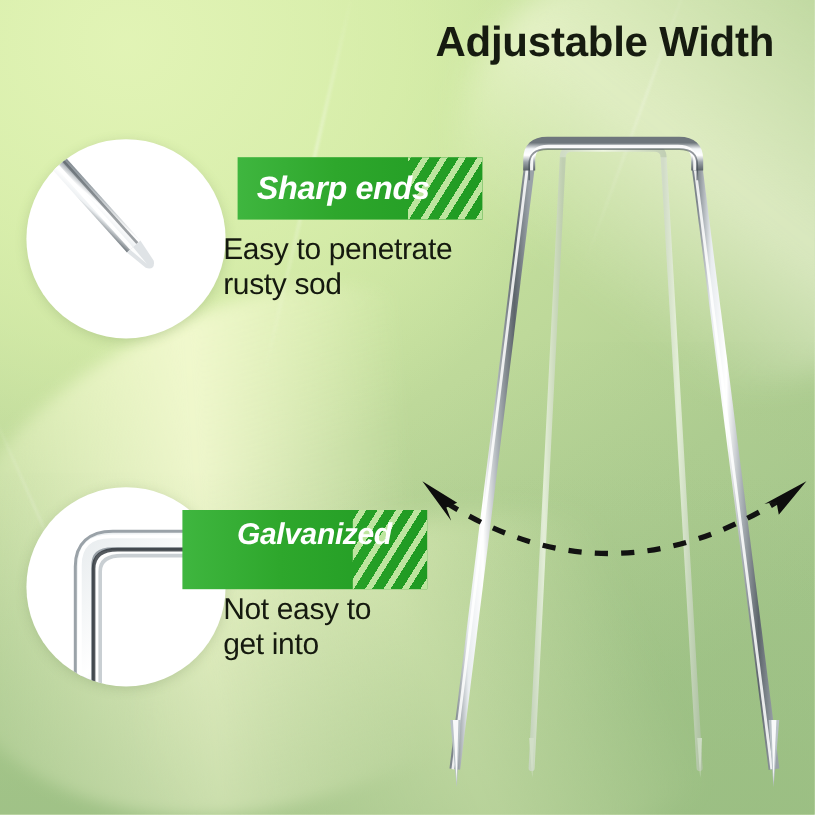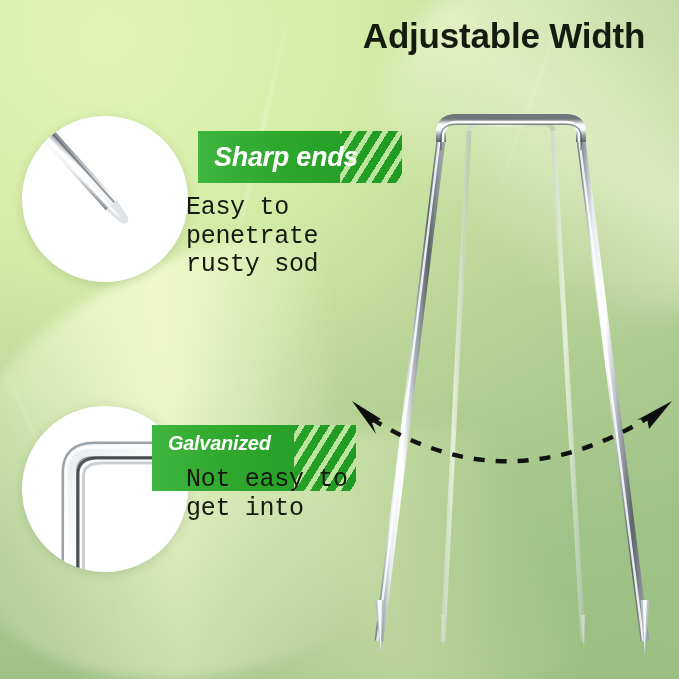--- a/index.html
+++ b/index.html
@@ -105,33 +105,33 @@
   .banner .txt{
     position:relative;z-index:2;
     color:#ffffff;
     font-weight:700;
     font-style:italic;
     line-height:1.0;
     letter-spacing:-.3px;
     padding-left:16px;
   }
   .banner-sharp .txt{font-size:27px;padding-top:13px;}
-  .banner-galv .txt{font-size:20px;padding-top:8px;text-align:left;}
+  .banner-galv .txt{font-size:25px;padding-top:8px;text-align:center;}
   .banner-galv .txt .l2{display:block;padding-left:54px;padding-top:4px;}
 
   
   .desc{
     position:absolute;
     font-size:25px;line-height:1.14;
     color:#15190f;
     font-weight:400;
     letter-spacing:-.3px;
   }
-  .desc-sharp{left:186px;top:194px;width:215px;font-family:Liberation Mono, monospace;}
-  .desc-galv{left:186px;top:466px;width:215px;font-family:Liberation Mono, monospace;}
+  .desc-sharp{left:186px;top:194px;width:215px;}
+  .desc-galv{left:186px;top:494px;width:215px;}
   .desc .line{display:block;}
 
   
   .staple-layer{position:absolute;inset:0;pointer-events:none;}
 
   
   .arrow-layer{position:absolute;inset:0;pointer-events:none;}
 </style>
 </head>
 <body>

